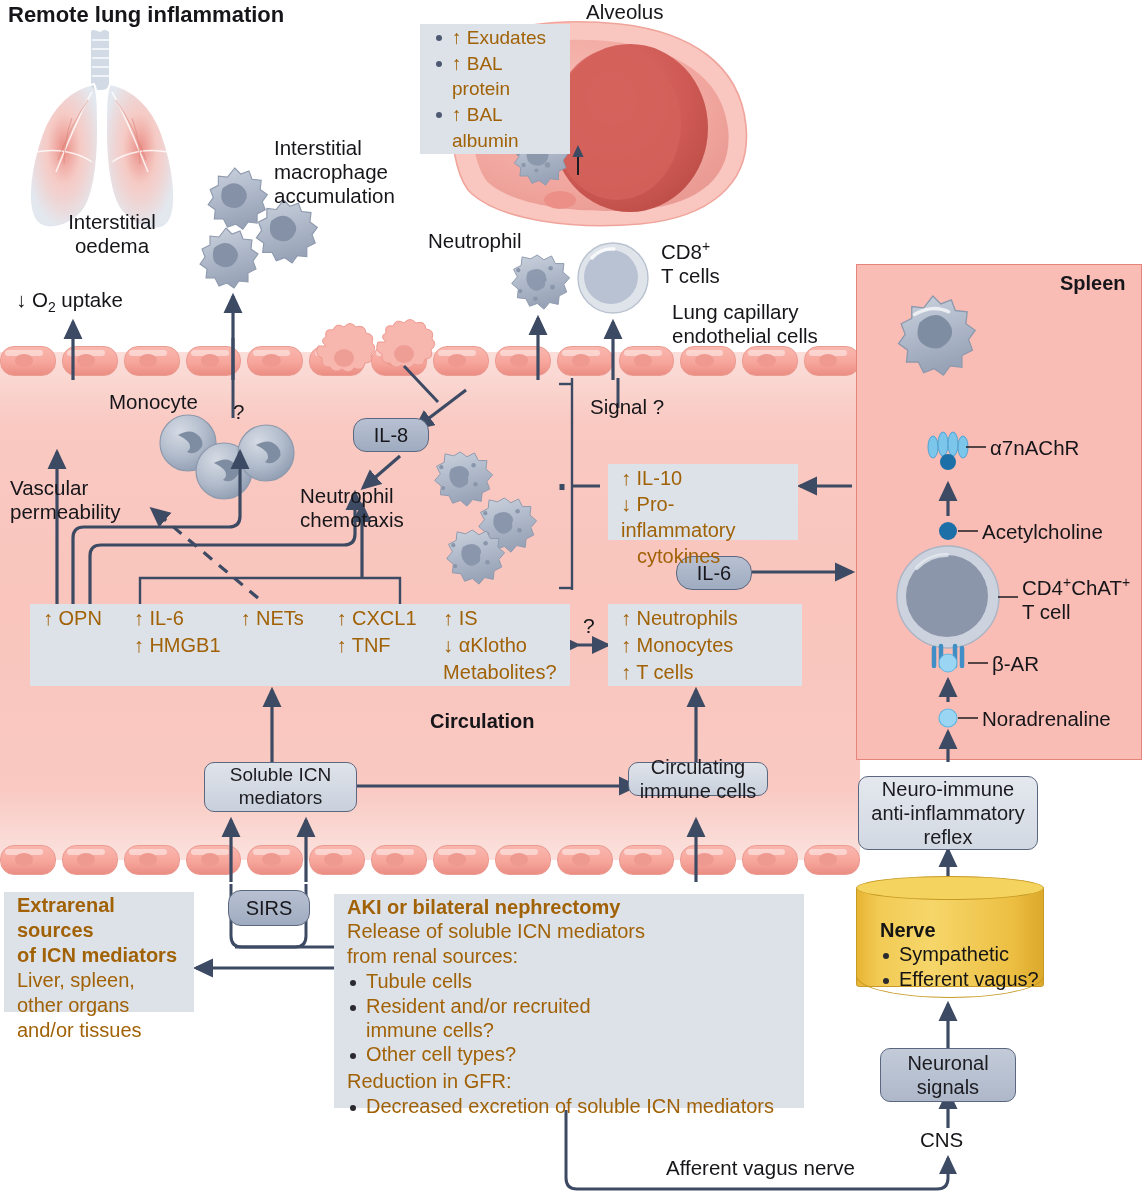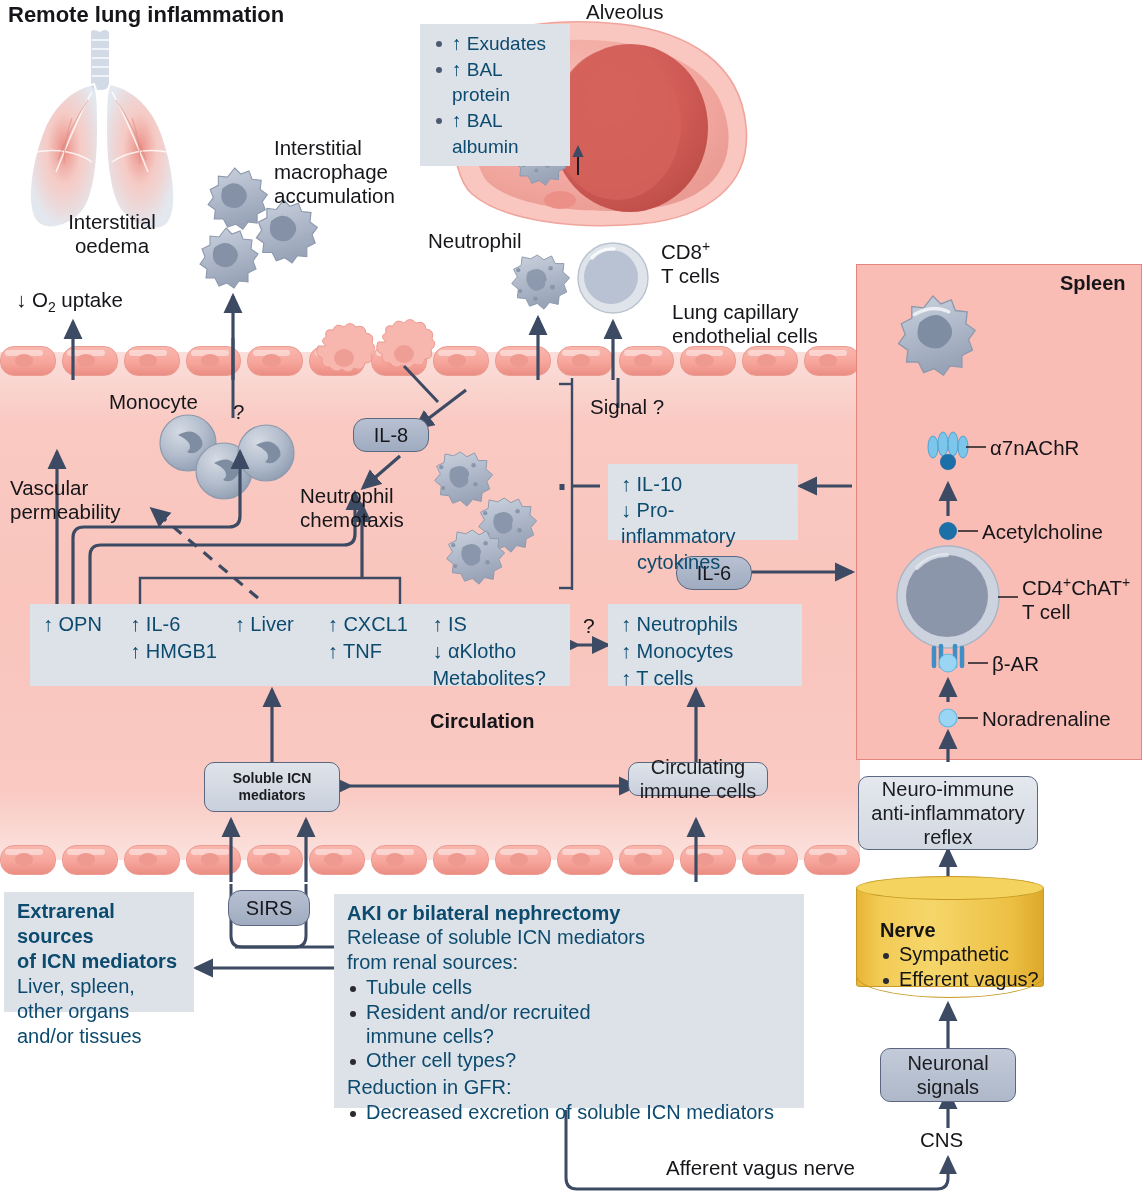--- a/index.html
+++ b/index.html
@@ -35,22 +35,22 @@
     content:"";position:absolute;left:26%;top:26%;width:34%;height:46%;
     border-radius:50%;background:#ef9a90;
   }
   .endo::before{
     content:"";position:absolute;left:8%;top:10%;width:70%;height:22%;
     border-radius:14px;background:rgba(255,255,255,.45);
   }
 
   
   .greybox{
-    background:#dde2e9;color:#0c4a6e;
-    padding:7px 13px;box-sizing:border-box;
+    background:#dde2e9;color:#a16207;
+    padding:1px 13px;box-sizing:border-box;
   }
   .pill{
     background:linear-gradient(to bottom,#b8c1d2,#9fabc0);
     border:1.6px solid #5b6780;border-radius:13px;
     color:#17171c;text-align:center;
     display:flex;align-items:center;justify-content:center;
     box-sizing:border-box;
   }
   .roundbox{
     background:linear-gradient(to bottom,#dfe3ea,#c9d0dc);
@@ -494,30 +494,30 @@
   <div class="abs pill" style="left:353px;top:418px;width:76px;height:34px;font-size:20px;">IL-8</div>
   <div class="abs pill" style="left:676px;top:556px;width:76px;height:34px;font-size:20px;border-radius:16px;">IL-6</div>
   <div class="abs pill" style="left:228px;top:890px;width:82px;height:36px;font-size:20px;">SIRS</div>
 
   <div class="abs greybox" style="left:608px;top:464px;width:190px;height:76px;font-size:20px;line-height:1.3;">
     <div>↑ IL-10</div>
     <div>↓ Pro-inflammatory</div>
     <div style="padding-left:16px;">   cytokines</div>
   </div>
 
-  <div class="abs greybox" style="left:30px;top:604px;width:540px;height:82px;display:flex;gap:1px;">
+  <div class="abs greybox" style="left:30px;top:604px;width:540px;height:82px;display:flex;gap:12px;">
     <div style="width:90px;font-size:20px;line-height:1.35;">
       <div>↑ OPN</div>
     </div>
     <div style="width:108px;font-size:20px;line-height:1.35;">
       <div>↑ IL-6</div>
       <div>↑ HMGB1</div>
     </div>
     <div style="width:96px;font-size:20px;line-height:1.35;">
-      <div>↑ Liver</div>
+      <div>↑ NETs</div>
     </div>
     <div style="width:108px;font-size:20px;line-height:1.35;">
       <div>↑ CXCL1</div>
       <div>↑ TNF</div>
     </div>
     <div style="width:130px;font-size:20px;line-height:1.35;">
       <div>↑ IS</div>
       <div>↓ αKlotho</div>
       <div>Metabolites?</div>
     </div>
@@ -526,21 +526,21 @@
   <div class="abs txt" style="left:583px;top:614px;font-size:21px;">?</div>
 
   <div class="abs greybox" style="left:608px;top:604px;width:194px;height:82px;font-size:20px;line-height:1.35;">
     <div>↑ Neutrophils</div>
     <div>↑ Monocytes</div>
     <div>↑ T cells</div>
   </div>
 
   <div class="abs txt bold" style="left:430px;top:710px;font-size:20px;">Circulation</div>
 
-  <div class="abs roundbox" style="left:204px;top:762px;width:136px;height:50px;font-size:14px;line-height:1.2;white-space:pre-line;font-weight:bold;">Soluble ICN
+  <div class="abs roundbox" style="left:204px;top:762px;width:153px;height:50px;font-size:19px;line-height:1.2;white-space:pre-line;">Soluble ICN
 mediators</div>
   <div class="abs roundbox" style="left:628px;top:762px;width:140px;height:34px;font-size:20px;line-height:1.2;white-space:pre-line;">Circulating
 immune cells</div>
 
   <div class="abs greybox" style="left:334px;top:894px;width:470px;height:214px;font-size:20px;line-height:1.22;">
     <div class="bold">AKI or bilateral nephrectomy</div>
     <div>Release of soluble ICN mediators</div>
     <div>from renal sources:</div>
     <ul class="bl dark" style="margin:1px 0 0 0;">
       <li>Tubule cells</li>

